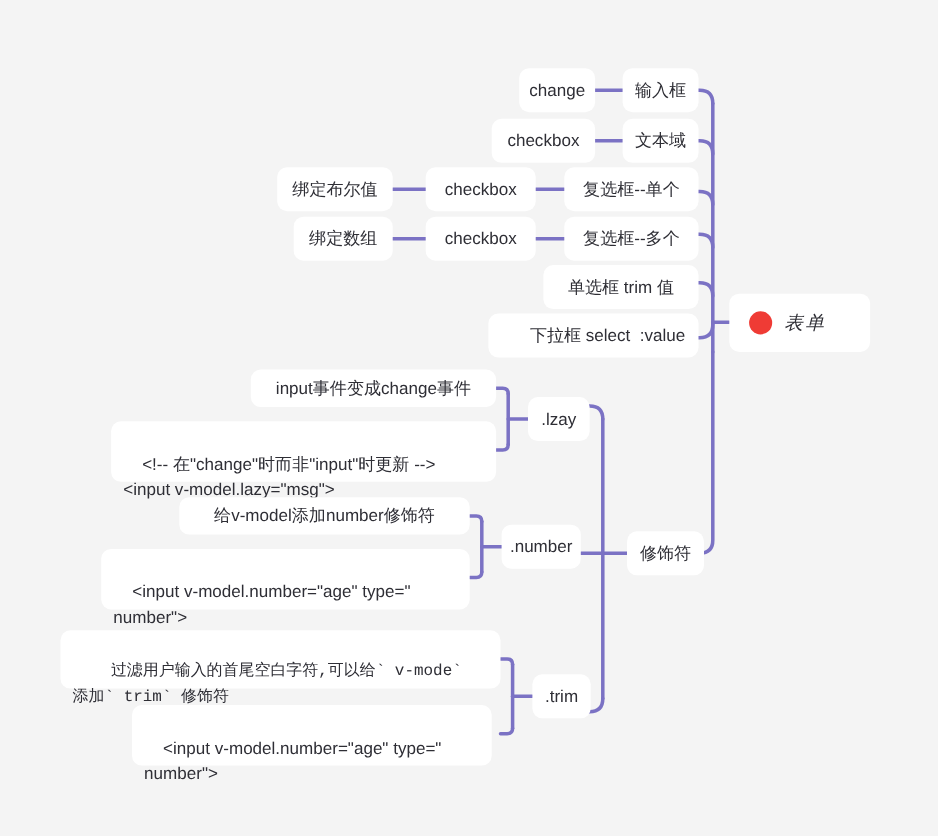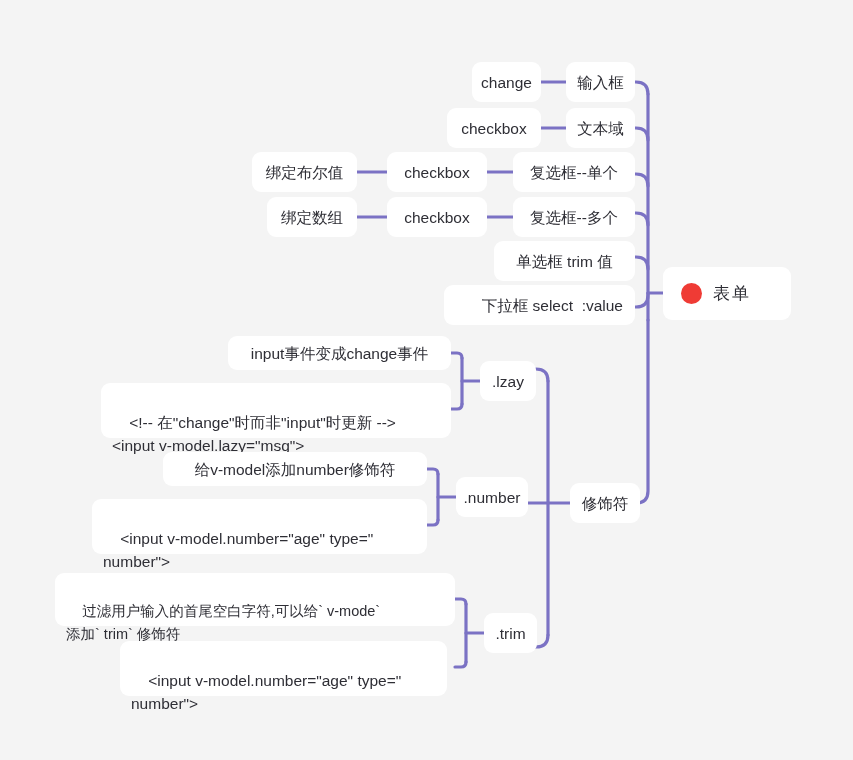--- a/index.html
+++ b/index.html
@@ -38,20 +38,21 @@
     align-items: center;
     white-space: pre;
   }
   .node.multiline {
     white-space: pre-wrap;
     display: block;
   }
   .node.root {
     font-size: 17px;
     gap: 11px;
+    font-style: italic;
   }
   .root-dot {
     width: 21px;
     height: 21px;
     border-radius: 50%;
     background: #ef3b35;
     flex: none;
   }
   .root-label {
     letter-spacing: 2px;
@@ -182,21 +183,21 @@
     <span>给v-model添加number修饰符</span>
   </div>
   <div class="node multiline" style="left:92px; top:499px; width:335px; height:55px; padding:5px 11px;">
     <span>&lt;input v-model.number="age" type="
 number"&gt;</span>
   </div>
 
   <div class="node" style="left:484px; top:613px; width:53px; height:40px; padding:0 10px; justify-content:center;">
     <span>.trim</span>
   </div>
-  <div class="node multiline" style="left:55px; top:573px; width:400px; height:53px; padding:4px 11px; font-size:14.5px; line-height:23px;">
+  <div class="node multiline" style="left:55px; top:573px; width:400px; height:53px; padding:4px 11px; font-size:14.5px; line-height:23px;font-family:Liberation Mono, monospace;">
     <span>过滤用户输入的首尾空白字符,可以给` v-mode`
 添加` trim` 修饰符</span>
   </div>
   <div class="node multiline" style="left:120px; top:641px; width:327px; height:55px; padding:5px 11px;">
     <span>&lt;input v-model.number="age" type="
 number"&gt;</span>
   </div>
 
 </div>
 

